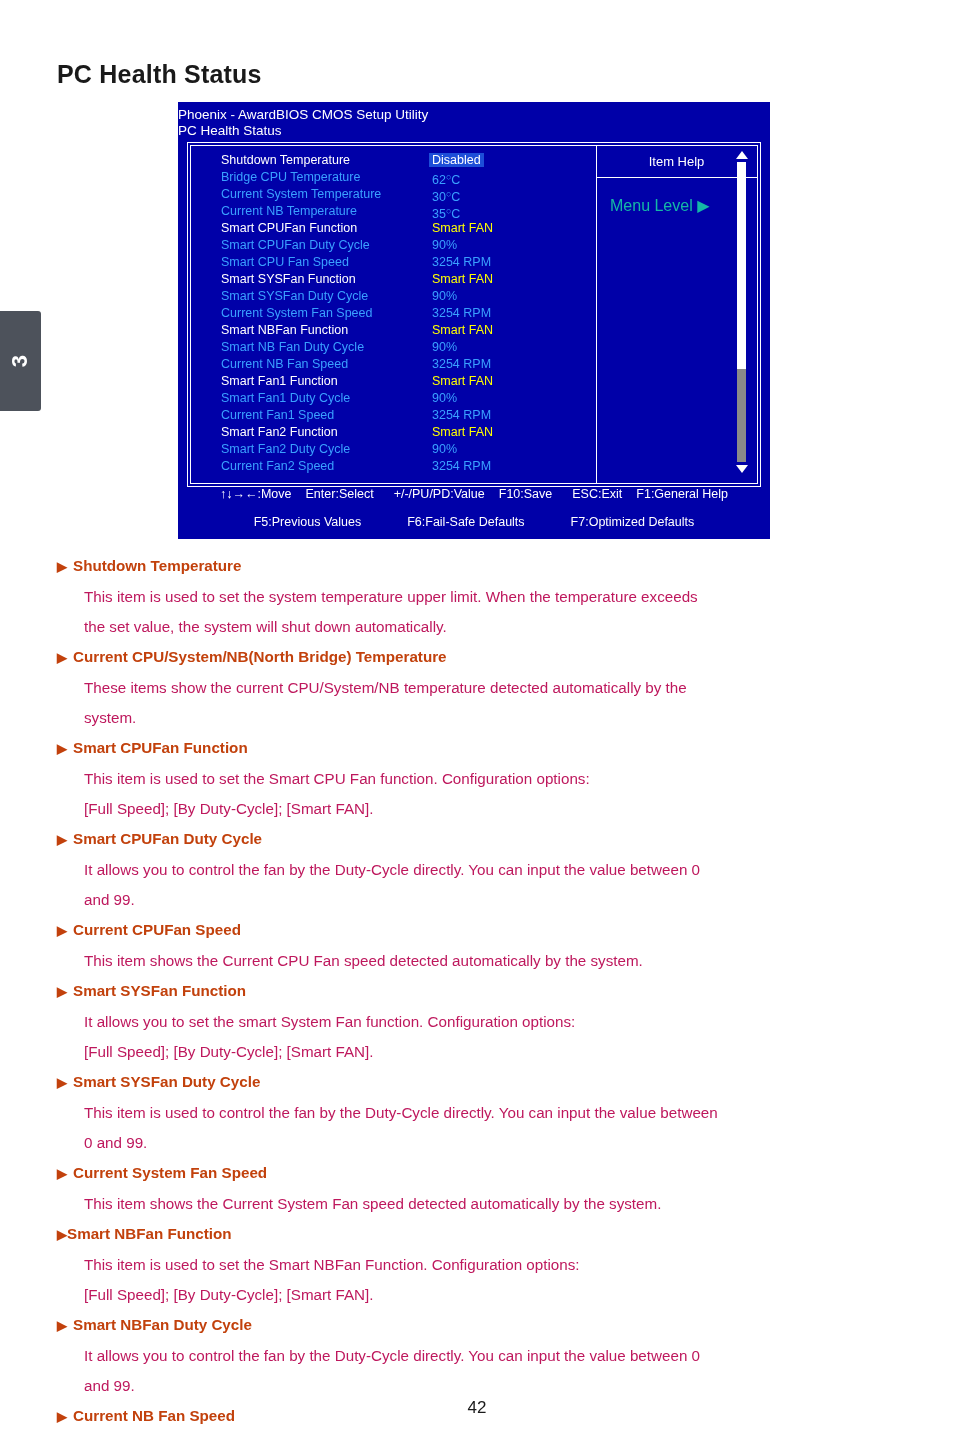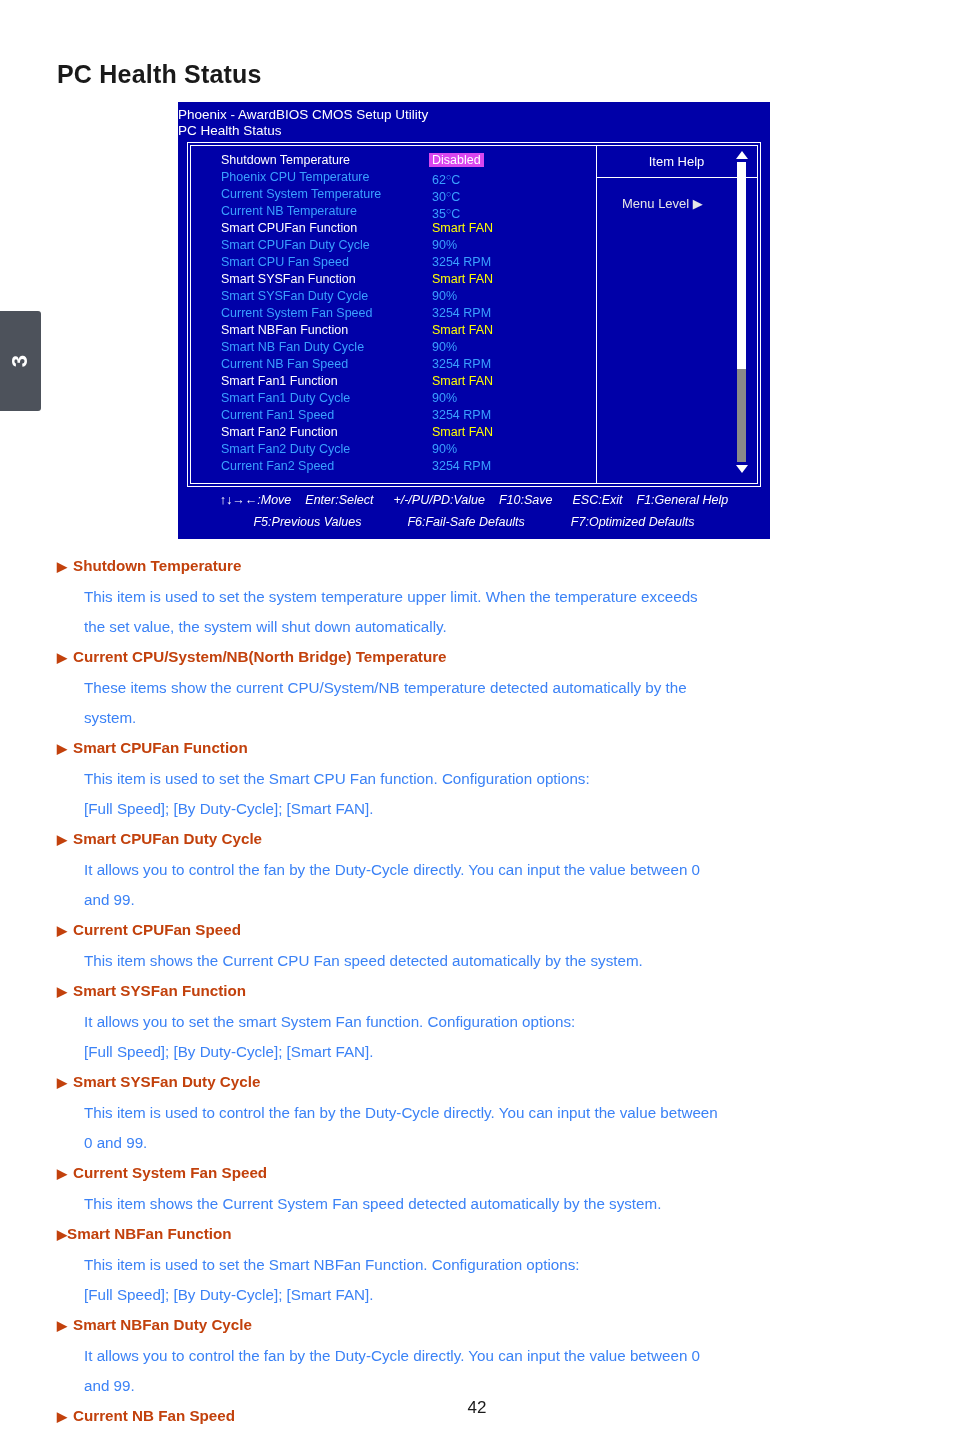--- a/index.html
+++ b/index.html
@@ -96,21 +96,21 @@
     line-height: 17px;
     font-size: 12.5px;
     white-space: nowrap;
   }
   .item-label { width: 211px; }
   .item-value { }
   .c-white  { color: #ffffff; }
   .c-blue   { color: #3aa0ff; }
   .c-yellow { color: #ffff00; }
   .hl {
-    background: #d946ef;
+    background: #1d4ed8;
     color: #ffffff;
     padding: 0 3px;
     margin-left: -3px;
   }
   .deg { font-size: 9px; vertical-align: 4px; }
 
   
   .scrollbar {
     position: absolute;
     right: 9px;
@@ -159,38 +159,37 @@
   .help-title {
     height: 32px;
     line-height: 32px;
     text-align: center;
     font-size: 13px;
     color: #ffffff;
     border-bottom: 1px solid #ffffff;
   }
   .help-body {
     padding: 18px 0 0 14px;
-    font-size: 13px;
-    color: #e5e5e5;
-    margin-left: 12px;
+    font-size: 16px;
+    color: #14b8a6;
   }
 
   
   .bios-footer {
     position: absolute;
     left: 0;
     bottom: 10px;
     width: 100%;
     font-size: 12.5px;
     color: #ffffff;
     text-align: center;
   }
   .bios-footer .row1 { letter-spacing: 0; }
-  .bios-footer .row2 { margin-top: 8px; text-align: center; }
-  .bios-footer .k { display: inline-block; font-style: italic; }
+  .bios-footer .row2 { margin-top: 14px; text-align: center; }
+  .bios-footer .k { display: inline-block; }
   .gap-a { display: inline-block; width: 14px; }
   .gap-b { display: inline-block; width: 20px; }
   .gap-d { display: inline-block; width: 46px; }
 
   
   .content {
     position: absolute;
     left: 57px;
     top: 551px;
     width: 845px;
@@ -198,21 +197,21 @@
   .sec-head {
     color: #c2410c;
     font-weight: bold;
     font-size: 15.2px;
     line-height: 30px;
     white-space: nowrap;
   }
   .sec-head .arrow { font-size: 13px; }
   .sec-head .sp { display: inline-block; width: 6px; }
   .para {
-    color: #3b82f6;
+    color: #be185d;
     font-size: 15.2px;
     line-height: 30px;
     padding-left: 27px;
   }
 
   .page-number {
     position: absolute;
     left: 0;
     top: 1398px;
     width: 954px;
@@ -239,21 +238,21 @@
 
   <div class="bios-body">
     <div class="bios-body-inner">
 
       <div class="items-pane" id="items-pane">
           <div class="item-row">
             <div class="item-label c-white">Shutdown Temperature</div>
             <div class="item-value"><span class="hl">Disabled</span></div>
           </div>
           <div class="item-row">
-            <div class="item-label c-blue">Phoenix CPU Temperature</div>
+            <div class="item-label c-blue">Bridge CPU Temperature</div>
             <div class="item-value c-blue"><span>62</span><span class="deg">○</span><span>C</span></div>
           </div>
           <div class="item-row">
             <div class="item-label c-blue">Current System Temperature</div>
             <div class="item-value c-blue"><span>30</span><span class="deg">○</span><span>C</span></div>
           </div>
           <div class="item-row">
             <div class="item-label c-blue">Current NB Temperature</div>
             <div class="item-value c-blue"><span>35</span><span class="deg">○</span><span>C</span></div>
           </div>

